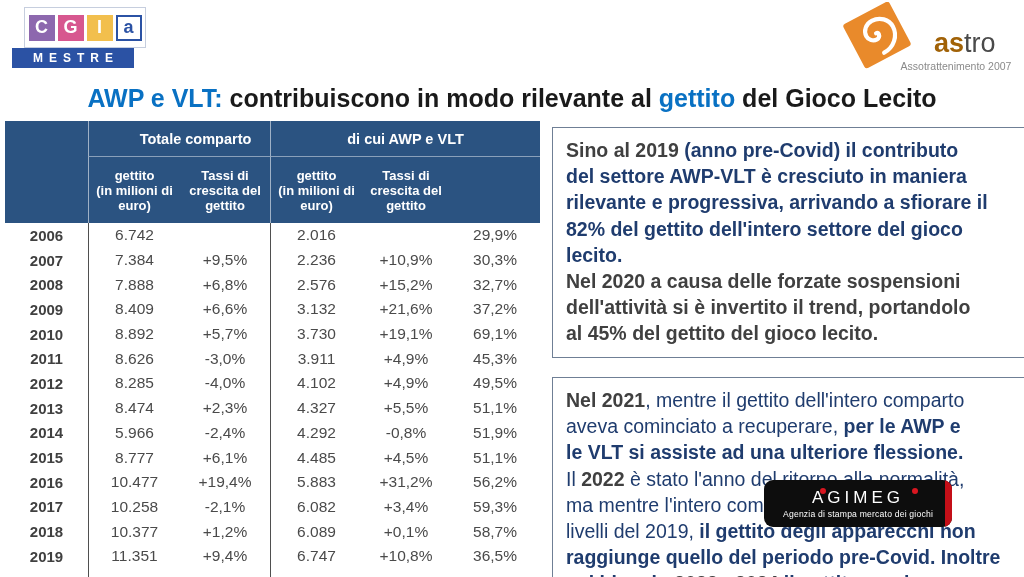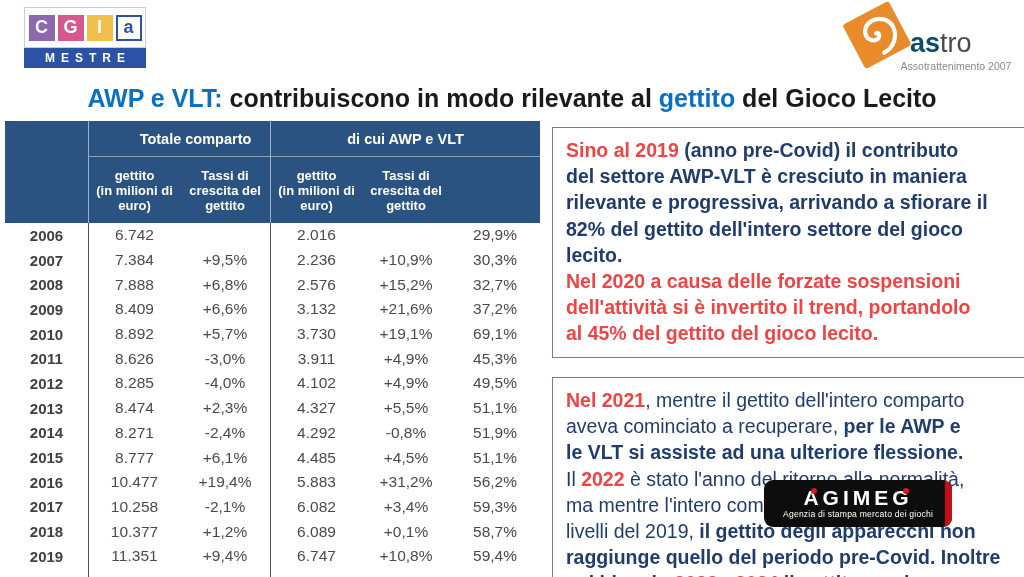--- a/index.html
+++ b/index.html
@@ -16,30 +16,30 @@
   }
   .cgia-sq {
     width:26px; height:26px; display:flex; align-items:center; justify-content:center;
     color:#fff; font-weight:bold; font-size:18px;
   }
   .sq-0 { background:#8d68ae; }
   .sq-1 { background:#d7578f; }
   .sq-2 { background:#f2bf4d; }
   .sq-3 { background:#fff; border:2px solid #2b52a4; color:#2b52a4; }
   .cgia-banner {
-    position:absolute; left:24px; top:48px; width:122px; height:20px;
+    position:absolute; left:12px; top:48px; width:122px; height:20px;
     background:#2b52a4; color:#fff; font-weight:bold; font-size:12px;
     letter-spacing:6px; display:flex; align-items:center; justify-content:center;
     padding-left:6px;
   }
   
   .astro { position:absolute; left:840px; top:2px; width:184px; height:78px; }
   .astro svg { position:absolute; left:0; top:0; }
   .astro-name { position:absolute; left:70px; top:26px; font-size:27px; color:#4a4a4a; }
-  .astro-name b { color:#0c4a6e; }
+  .astro-name b { color:#a16207;margin-left:24px; }
   .astro-sub { position:absolute; left:48px; top:58px; width:136px; text-align:center;
     font-size:10.5px; color:#8a8a8a; }
   
   .title {
     position:absolute; left:0; top:84px; width:1024px; text-align:center;
     font-size:25px; font-weight:bold; color:#1a1a1a; white-space:nowrap;
   }
   .title .t-accent { color:#0971c3; }
   
   .tbl { position:absolute; left:5px; top:121px; width:535px; height:456px; overflow:hidden; }
@@ -65,31 +65,31 @@
   .td.sep { border-left:1px solid #4f4f4f; }
   .td.filler { height:44px; }
   
   .panel {
     position:absolute; left:552px; width:522px; background:#fff;
     border:1.5px solid #6f7f95; padding:9px 13px;
   }
   .panel-1 { top:127px; height:231px; }
   .panel-2 { top:377px; height:210px; }
   .pline { white-space:nowrap; line-height:26.2px; font-size:19.5px; }
-  .t-red  { color:#ef4444; }
+  .t-red  { color:#404040; }
   .t-navy { color:#1f3c6e; }
   .t-bold { font-weight:bold; }
   
   .agimeg {
     position:absolute; left:764px; top:480px; width:188px; height:47px;
     background:#0d0d0d; border-radius:9px; z-index:5; overflow:hidden;
     display:flex; flex-direction:column; align-items:center; justify-content:center;
   }
   .agimeg-name {
-    color:#fff; font-weight:bold; font-size:21px; letter-spacing:4px;
+    color:#fff; font-weight:normal; font-size:17px; letter-spacing:4px;
     line-height:22px; position:relative; padding:0 6px;text-align:center;
   }
   .agimeg-dot { position:absolute; width:6px; height:6px; border-radius:50%; background:#d91620; top:1px; }
   .dot-a { left:14px; } .dot-m { left:106px; }
   .agimeg-tag { color:#fff; font-size:8.6px; letter-spacing:.2px; line-height:11px; }
   .agimeg-strip { position:absolute; right:0; top:0; bottom:0; width:7px; background:#c40f18; }
 </style>
 </head>
 <body>
 
@@ -179,21 +179,21 @@
       <div class="td sep">4.102</div>
       <div class="td">+4,9%</div>
       <div class="td">49,5%</div>
       <div class="td year">2013</div>
       <div class="td sep">8.474</div>
       <div class="td">+2,3%</div>
       <div class="td sep">4.327</div>
       <div class="td">+5,5%</div>
       <div class="td">51,1%</div>
       <div class="td year">2014</div>
-      <div class="td sep">8.271</div>
+      <div class="td sep">5.966</div>
       <div class="td">-2,4%</div>
       <div class="td sep">4.292</div>
       <div class="td">-0,8%</div>
       <div class="td">51,9%</div>
       <div class="td year">2015</div>
       <div class="td sep">8.777</div>
       <div class="td">+6,1%</div>
       <div class="td sep">4.485</div>
       <div class="td">+4,5%</div>
       <div class="td">51,1%</div>
@@ -213,21 +213,21 @@
       <div class="td sep">10.377</div>
       <div class="td">+1,2%</div>
       <div class="td sep">6.089</div>
       <div class="td">+0,1%</div>
       <div class="td">58,7%</div>
       <div class="td year">2019</div>
       <div class="td sep">11.351</div>
       <div class="td">+9,4%</div>
       <div class="td sep">6.747</div>
       <div class="td">+10,8%</div>
-      <div class="td">59,4%</div>
+      <div class="td">36,5%</div>
       <div class="td filler"></div>
       <div class="td filler sep"></div>
       <div class="td filler"></div>
       <div class="td filler sep"></div>
       <div class="td filler"></div>
       <div class="td filler"></div>
     </div>
 </div>
 
 <div class="panel panel-1" id="panel-1">

